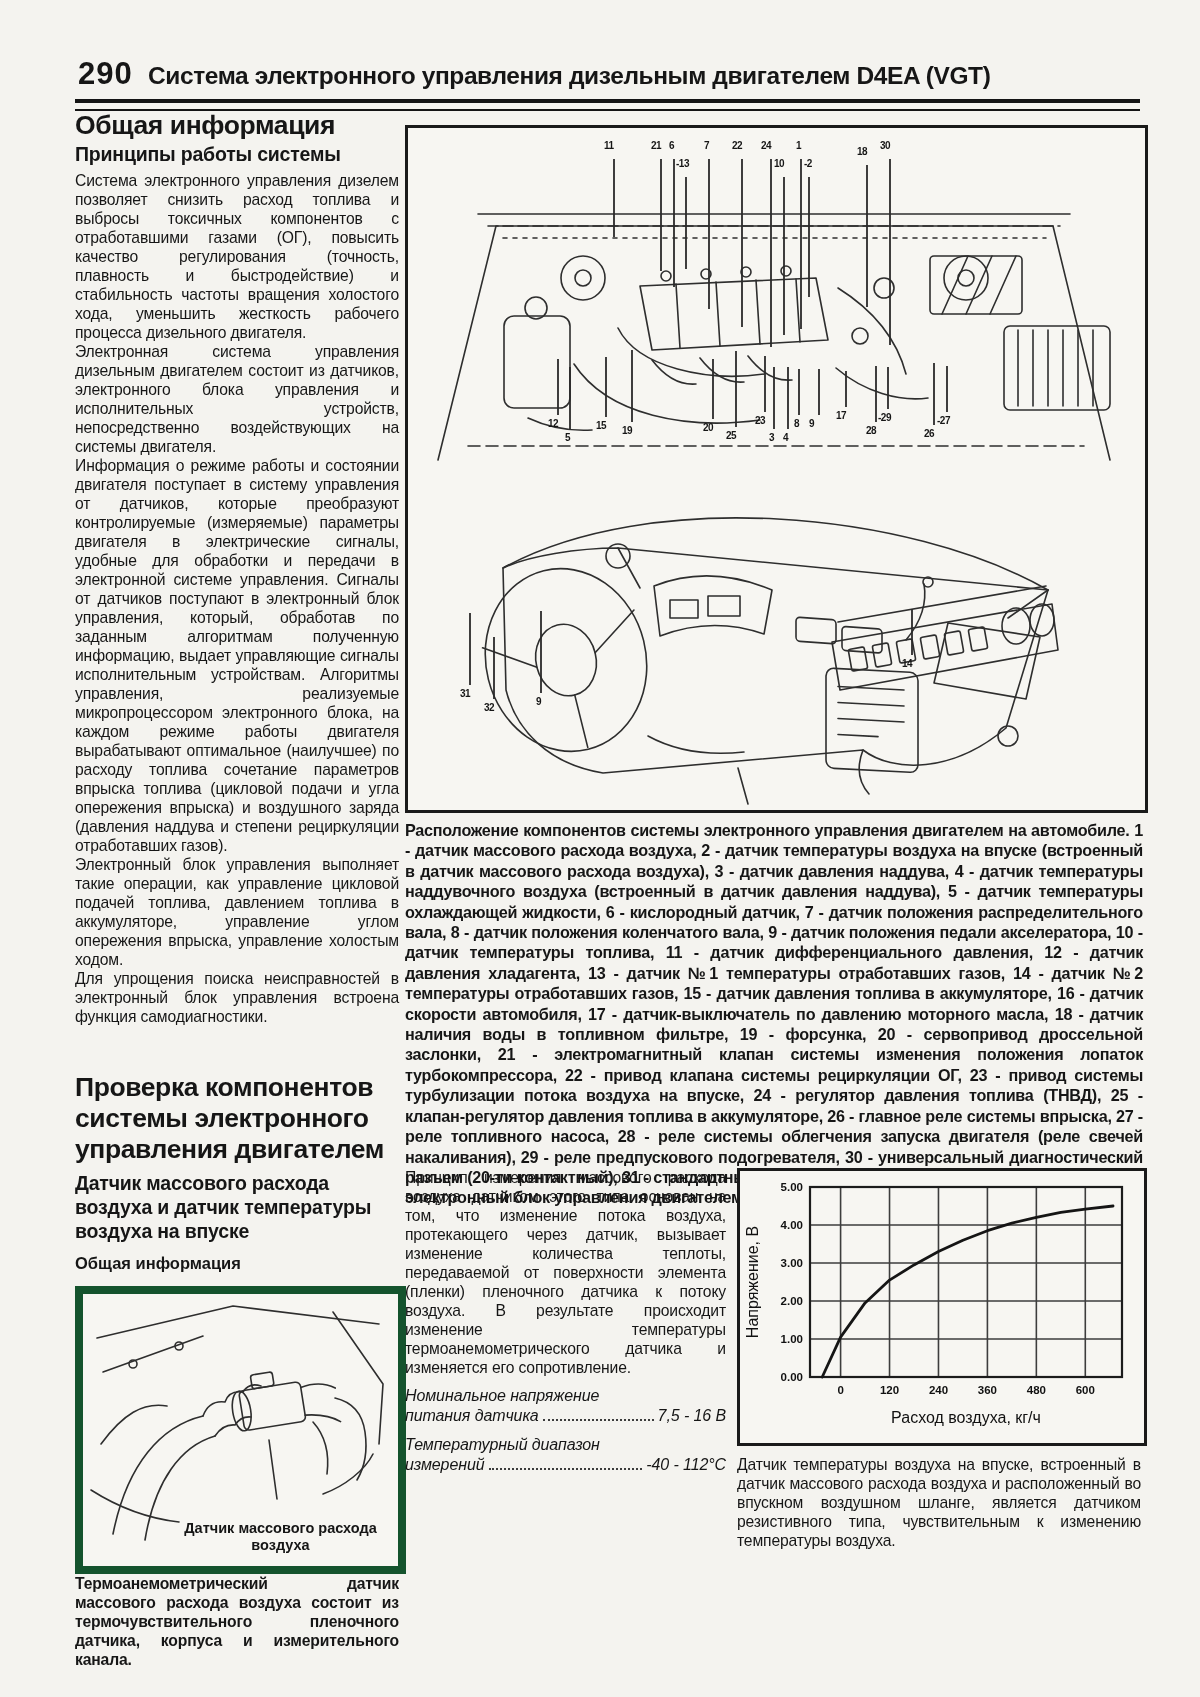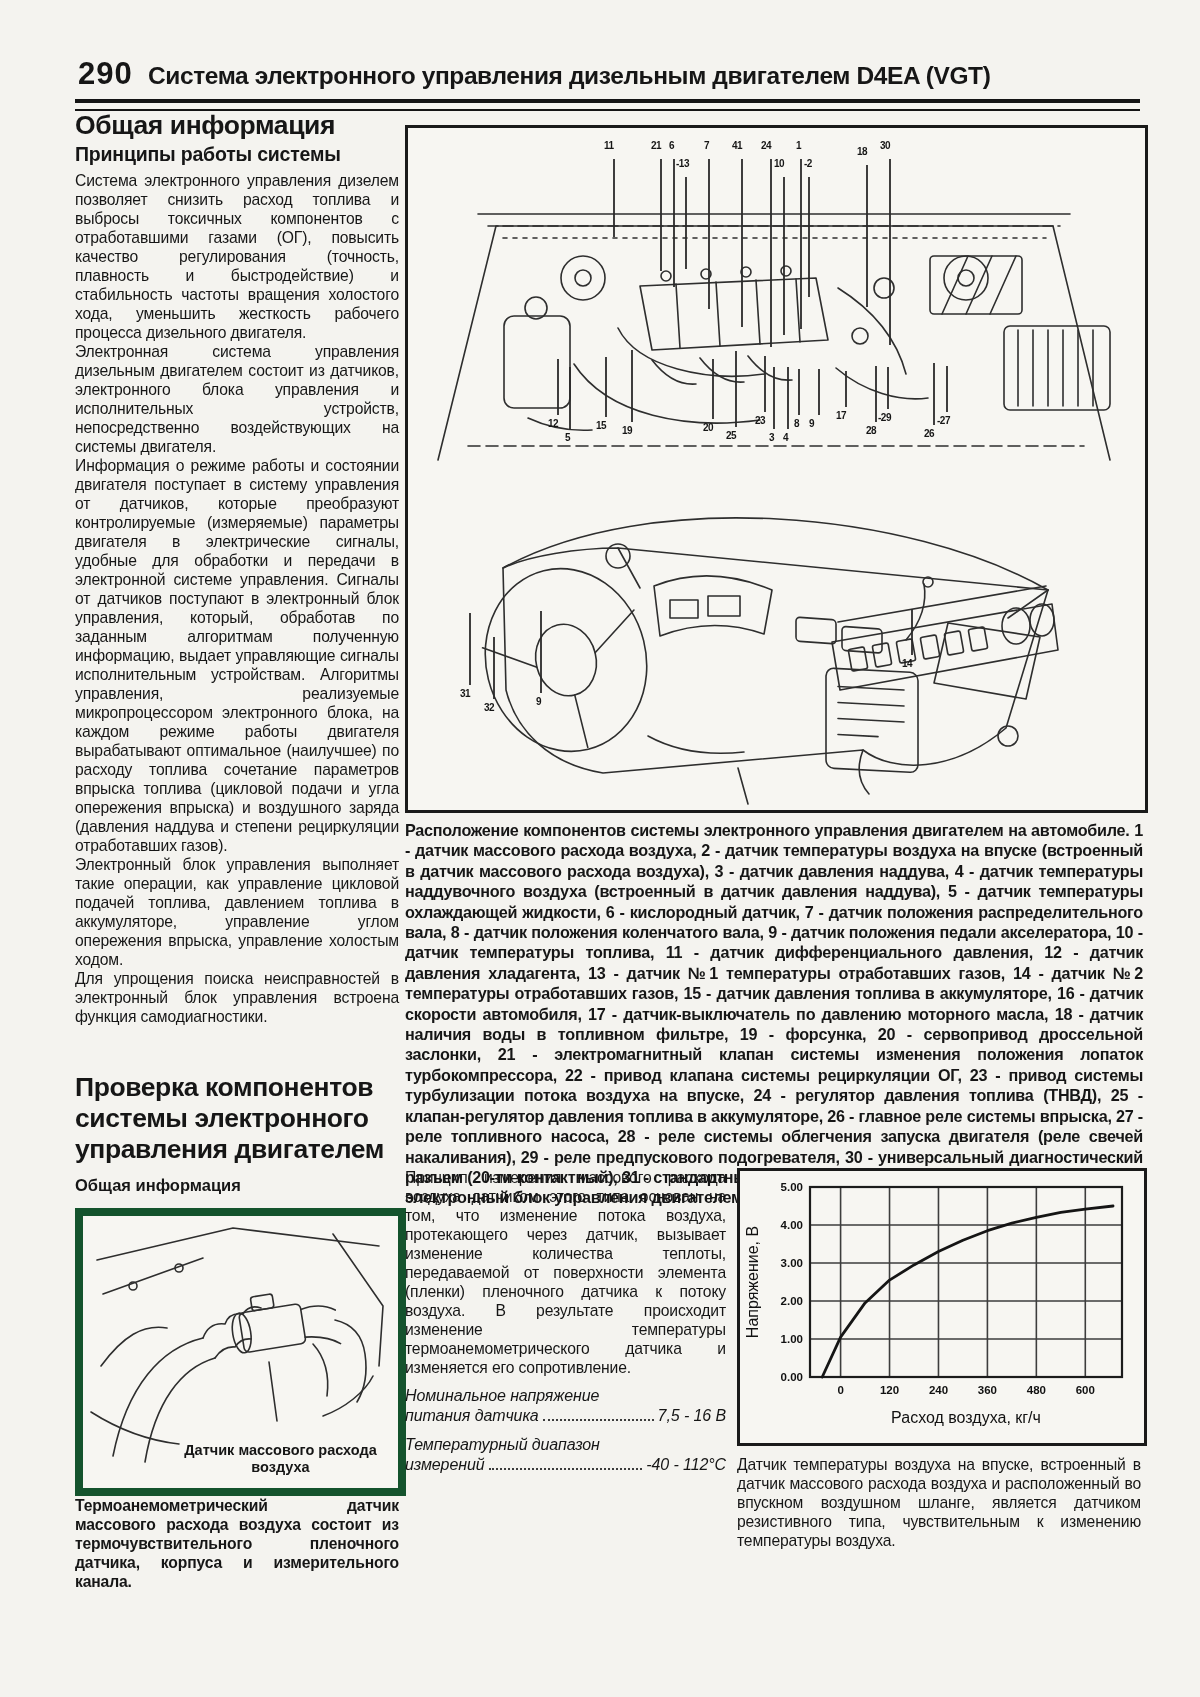--- a/index.html
+++ b/index.html
@@ -55,20 +55,21 @@
   <div class="leftcol">
     <div class="h-big">Общая информация</div>
     <div class="h-mid">Принципы работы системы</div>
     <p class="body">Система электронного управления дизелем позволяет снизить расход топлива и выбросы токсичных компонентов с отработавшими газами (ОГ), повысить качество регулирования (точность, плавность и быстродействие) и стабильность частоты вращения холостого хода, уменьшить жесткость рабочего процесса дизельного двигателя.</p>
     <p class="body">Электронная система управления дизельным двигателем состоит из датчиков, электронного блока управления и исполнительных устройств, непосредственно воздействующих на системы двигателя.</p>
     <p class="body">Информация о режиме работы и состоянии двигателя поступает в систему управления от датчиков, которые преобразуют контролируемые (измеряемые) параметры двигателя в электрические сигналы, удобные для обработки и передачи в электронной системе управления. Сигналы от датчиков поступают в электронный блок управления, который, обработав по заданным алгоритмам полученную информацию, выдает управляющие сигналы исполнительным устройствам. Алгоритмы управления, реализуемые микропроцессором электронного блока, на каждом режиме работы двигателя вырабатывают оптимальное (наилучшее) по расходу топлива сочетание параметров впрыска топлива (цикловой подачи и угла опережения впрыска) и воздушного заряда (давления наддува и степени рециркуляции отработавших газов).</p>
     <p class="body">Электронный блок управления выполняет такие операции, как управление цикловой подачей топлива, давлением топлива в аккумуляторе, управление углом опережения впрыска, управление холостым ходом.</p>
     <p class="body">Для упрощения поиска неисправностей в электронный блок управления встроена функция самодиагностики.</p>
 
     <div class="h-big check-h1">Проверка компонентов системы электронного управления двигателем</div>
+    <div class="h-mid check-h2">Датчик массового расхода воздуха и датчик температуры воздуха на впуске</div>
     <div class="h-sml">Общая информация</div>
 
     <div class="fig-box">
       <svg class="art" width="309" height="266" viewBox="0 0 309 266">
         <g class="sketch">
           <path d="M14,44 L150,12 L296,30"></path>
           <path d="M20,78 L120,42"></path>
           <path d="M250,18 L300,90 L296,150"></path>
           <path d="M18,150 C40,120 60,108 84,112"></path>
           <path d="M30,240 C44,170 78,132 120,122"></path>
@@ -206,21 +207,21 @@
         <line x1="86" x2="86" y1="571" y2="509" stroke="#2a2a2a" stroke-width="1.8"></line>
         <line x1="133" x2="133" y1="565" y2="483" stroke="#2a2a2a" stroke-width="1.8"></line>
         <line x1="504" x2="504" y1="527" y2="481" stroke="#2a2a2a" stroke-width="1.8"></line>
       </svg>
     <div id="callout-layer">
         <span class="callout" style="left: 196px; top: 12px;">11</span>
         <span class="callout" style="left: 243px; top: 12px;">21</span>
         <span class="callout" style="left: 261px; top: 12px;">6</span>
         <span class="callout" style="left: 268px; top: 30px;">-13</span>
         <span class="callout" style="left: 296px; top: 12px;">7</span>
-        <span class="callout" style="left: 324px; top: 12px;">41</span>
+        <span class="callout" style="left: 324px; top: 12px;">22</span>
         <span class="callout" style="left: 353px; top: 12px;">24</span>
         <span class="callout" style="left: 366px; top: 30px;">10</span>
         <span class="callout" style="left: 388px; top: 12px;">1</span>
         <span class="callout" style="left: 396px; top: 30px;">-2</span>
         <span class="callout" style="left: 449px; top: 18px;">18</span>
         <span class="callout" style="left: 472px; top: 12px;">30</span>
         <span class="callout" style="left: 140px; top: 290px;">12</span>
         <span class="callout" style="left: 157px; top: 304px;">5</span>
         <span class="callout" style="left: 188px; top: 292px;">15</span>
         <span class="callout" style="left: 214px; top: 297px;">19</span>

